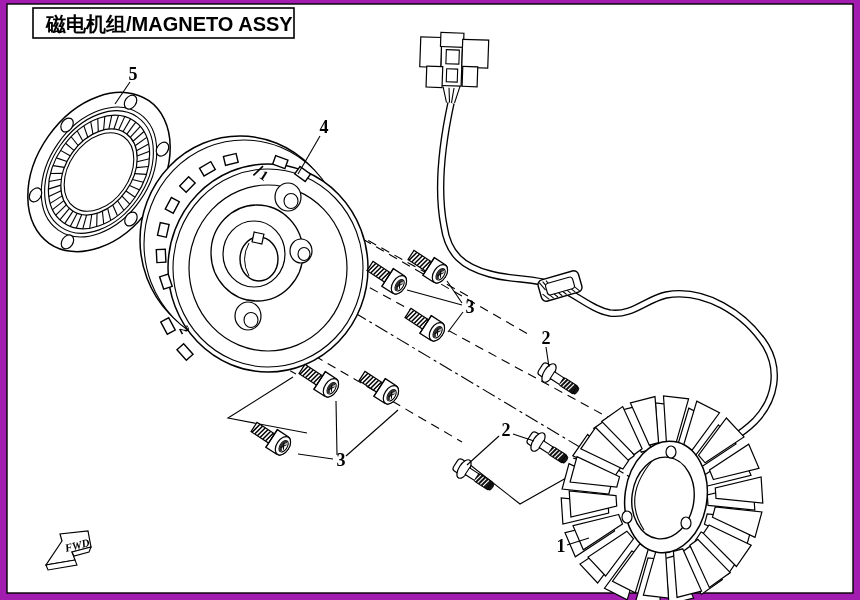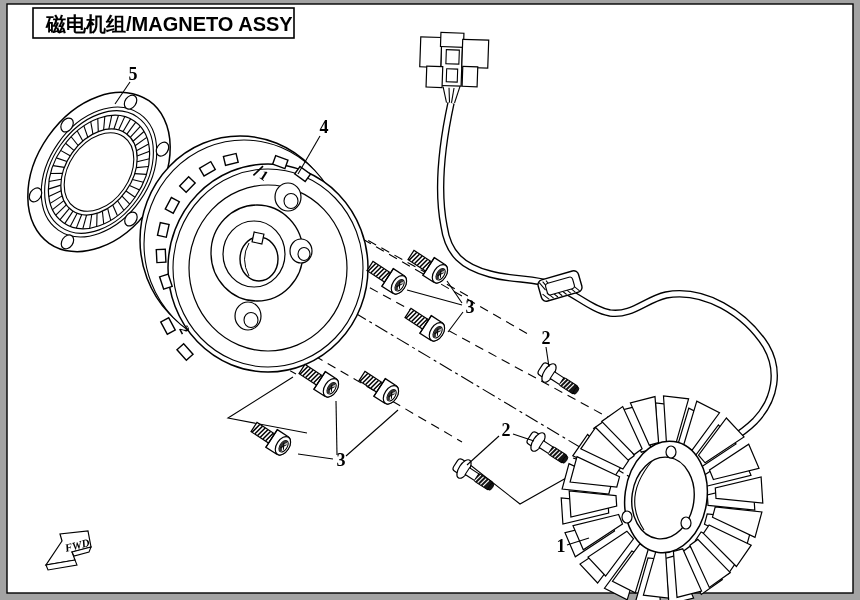--- a/index.html
+++ b/index.html
@@ -1,16 +1,16 @@
 <!DOCTYPE html>
 <html><head>
 <meta charset="utf-8">
 <style>
   html,body{margin:0;padding:0;background:#fff;}
-  #page{position:relative;width:860px;height:600px;background:#a3a3a3;overflow:hidden;
+  #page{position:relative;width:860px;height:600px;background:#a21caf;overflow:hidden;
         font-family:"Liberation Sans",sans-serif;}
   svg{position:absolute;left:0;top:0;}
   .callout{font-family:"Liberation Serif",serif;font-weight:bold;font-size:18px;fill:#000;}
   .mark{font-family:"Liberation Serif",serif;font-weight:bold;font-size:14px;fill:#000;}
   .title-text{font-family:"Liberation Sans",sans-serif;font-weight:bold;font-size:20px;fill:#000;}
   .fwd-text{font-family:"Liberation Serif",serif;font-weight:bold;font-style:italic;font-size:11px;fill:#000;}
   .ln{stroke:#000;stroke-width:1.1;fill:none;}
   .dash{stroke:#000;stroke-width:1.1;fill:none;stroke-dasharray:9 6;}
   .dashdot{stroke:#000;stroke-width:1.1;fill:none;stroke-dasharray:14 4 3 4;}
   .part{stroke:#000;fill:#fff;}

